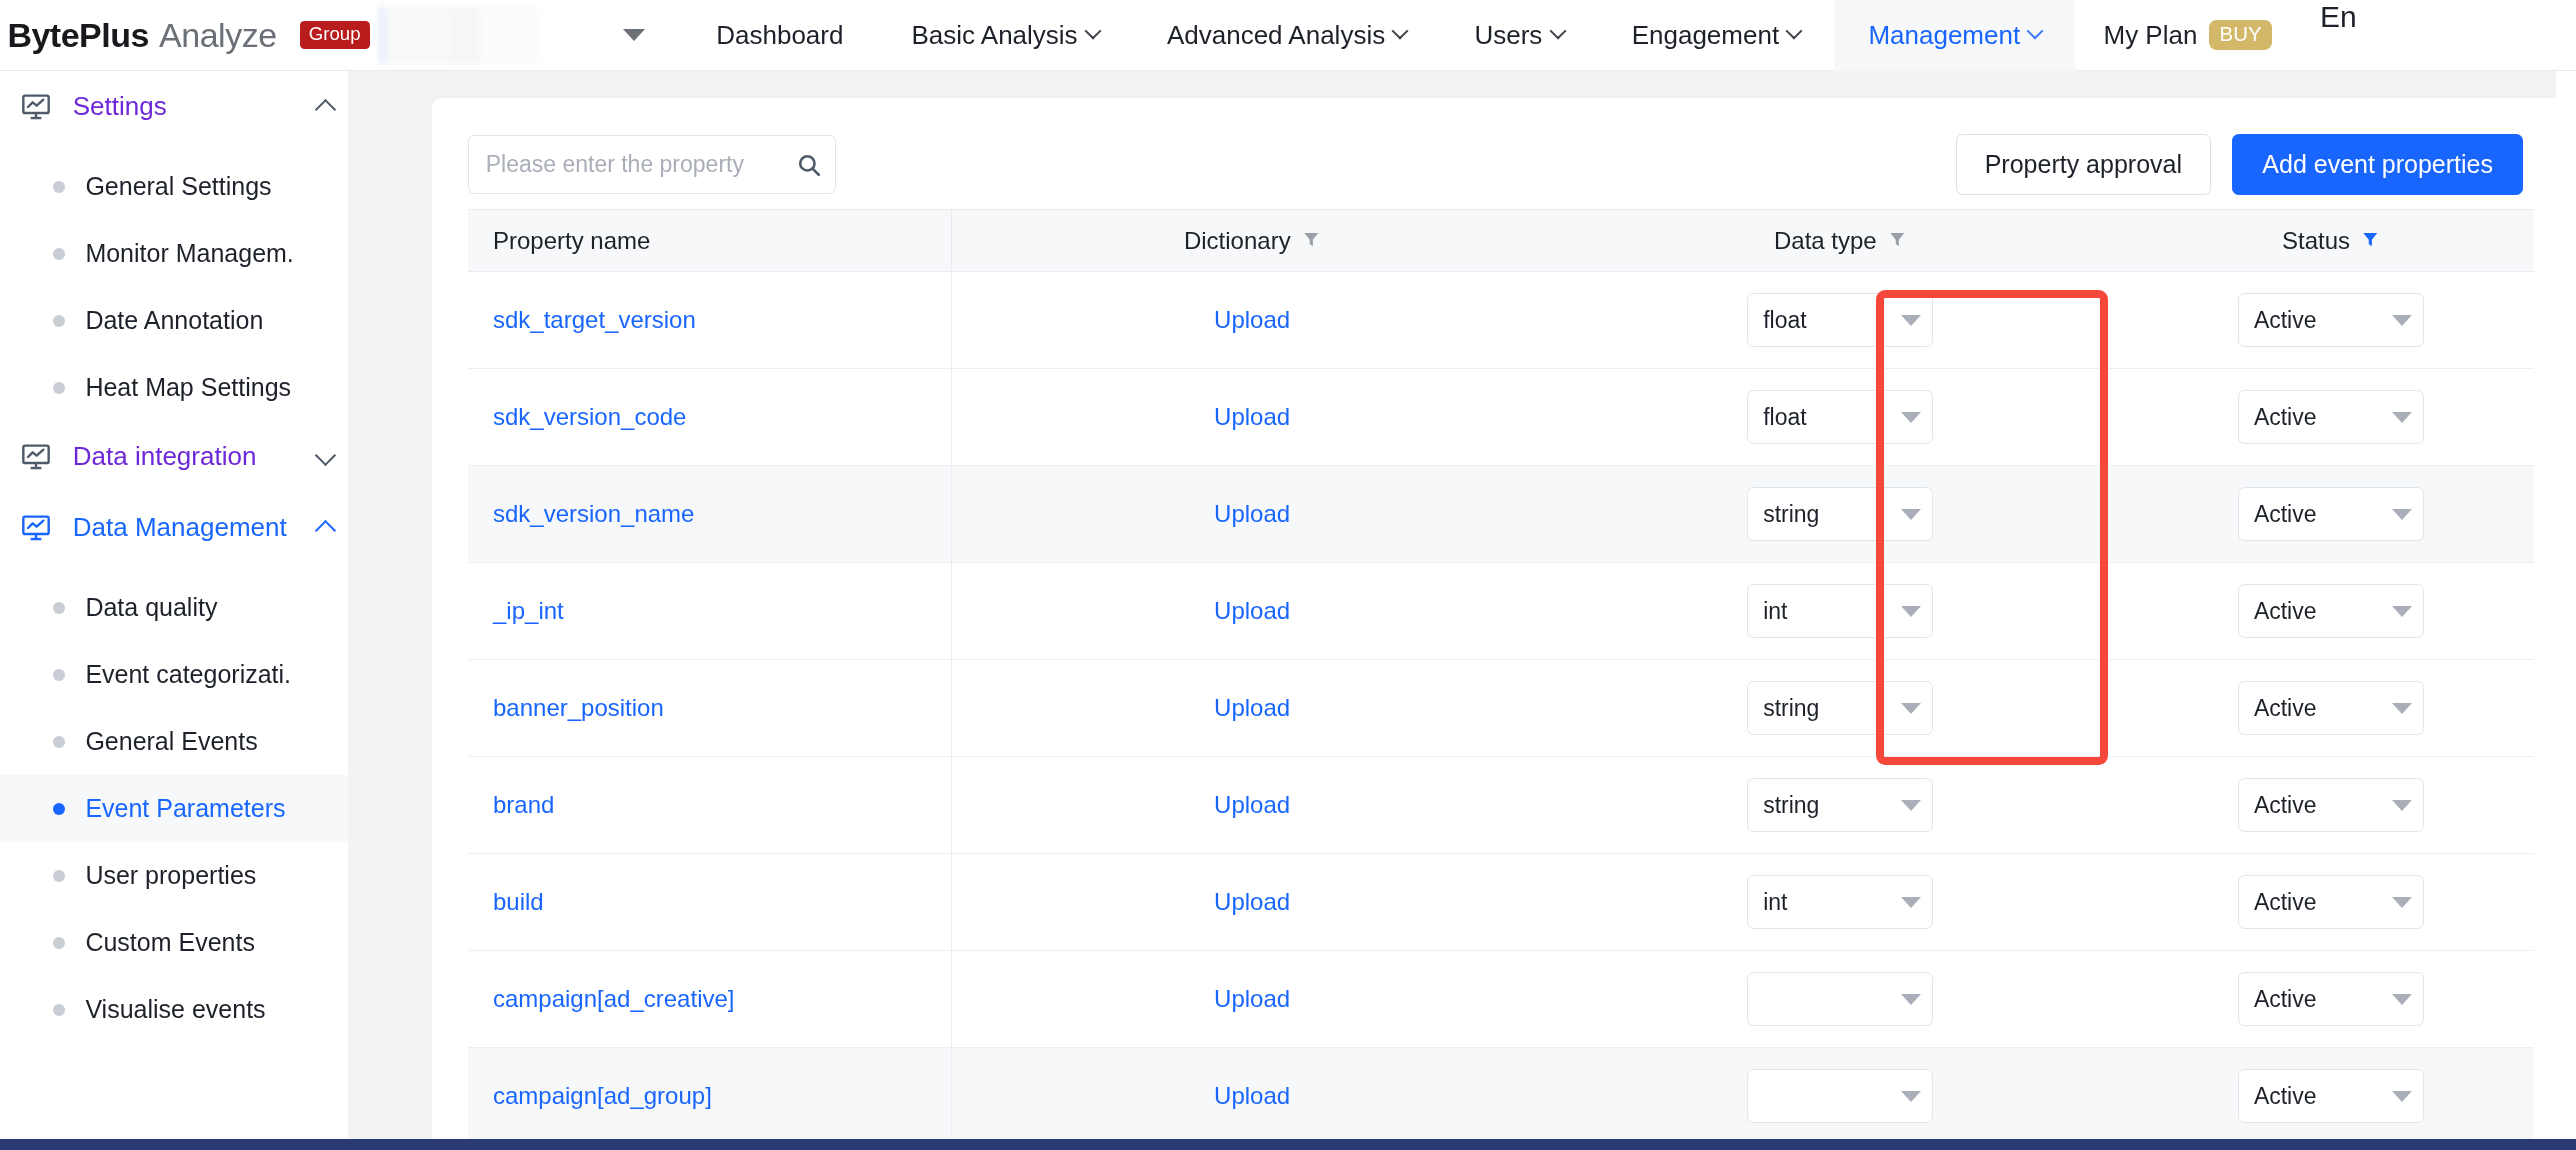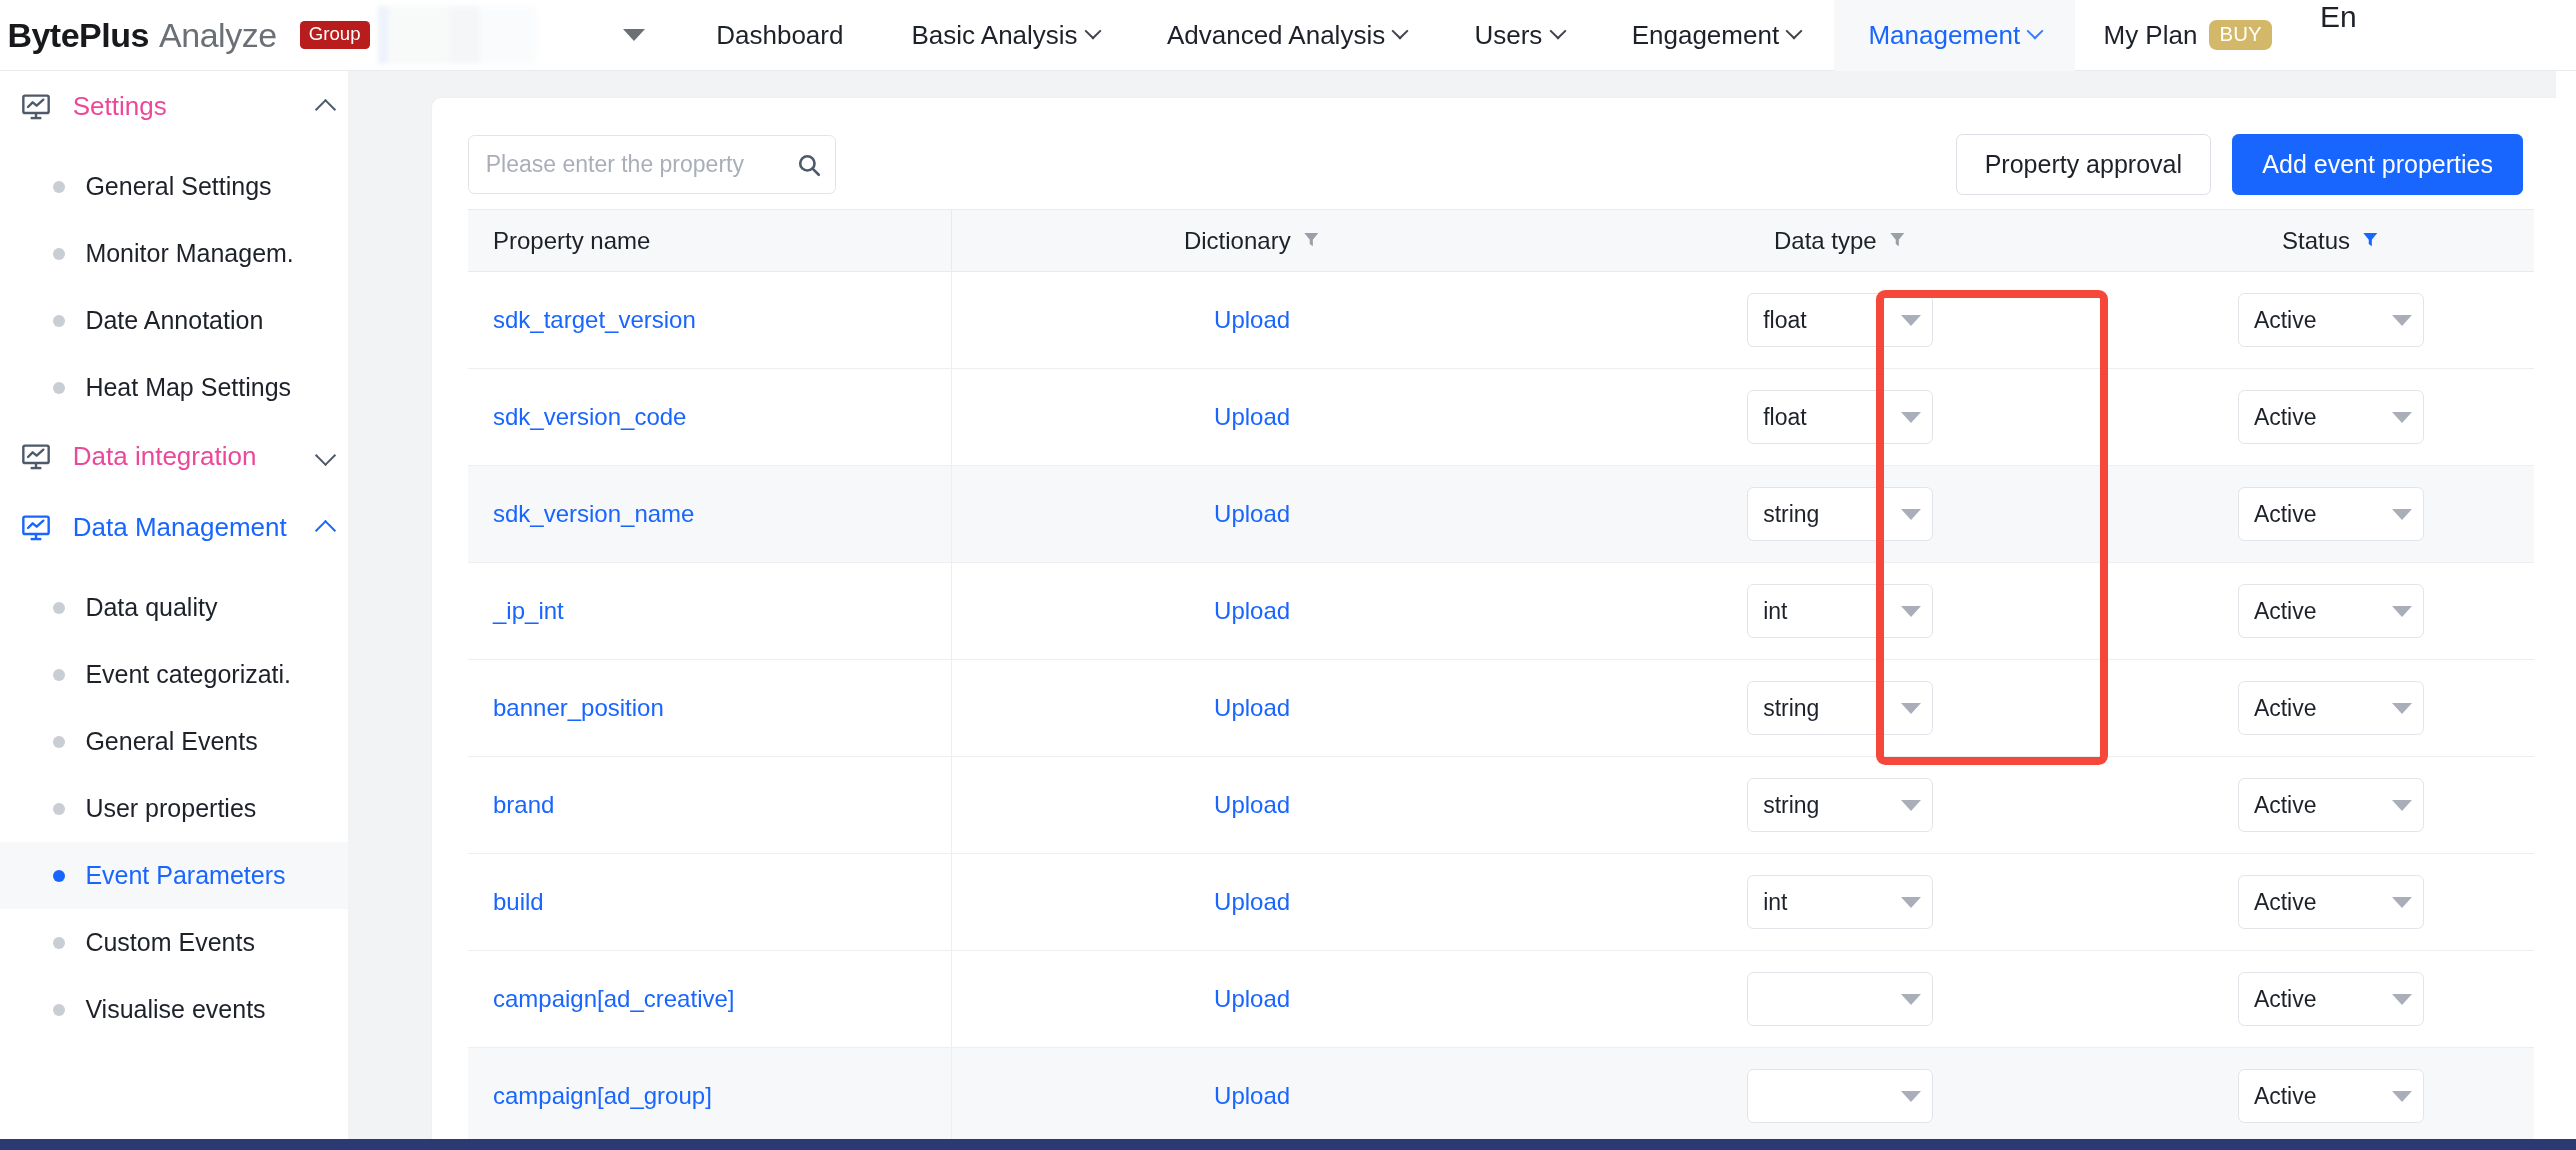--- a/index.html
+++ b/index.html
@@ -82,21 +82,21 @@
     background: #ffffff;
     border-right: 0.9px solid #eceef1;
     overflow: hidden;
   }
   .side-group {
     display: flex; align-items: center;
     height: 71px; padding: 0 33px 0 20.4px;
     cursor: pointer;
   }
   .side-icon { width: 32px; height: 32px; flex: 0 0 32px; margin-right: 20.4px; }
-  .side-group-label { font-size: 26px; color: #ec4899; flex: 1; white-space: nowrap; }
+  .side-group-label { font-size: 26px; color: #6d28d9; flex: 1; white-space: nowrap; }
   .side-group.is-open-active .side-group-label { color: #1966ff; }
   .arrow {
     width: 15px; height: 15px;
     border-left: 2.8px solid #4e5969;
     border-top: 2.8px solid #4e5969;
     transform: rotate(45deg);
     margin-top: 6.5px;
   }
   .arrow.down { transform: rotate(-135deg); margin-top: -1.9px; }
   .arrow.blue { border-color: #1966ff; }
@@ -340,27 +340,27 @@
     <span class="side-item-label">Data quality</span>
   </div>
   <div class="side-item">
     <span class="dot"></span>
     <span class="side-item-label">Event categorizati.</span>
   </div>
   <div class="side-item">
     <span class="dot"></span>
     <span class="side-item-label">General Events</span>
   </div>
+  <div class="side-item selected">
+    <span class="dot"></span>
+    <span class="side-item-label">Event Parameters</span>
+  </div>
   <div class="side-item">
     <span class="dot"></span>
     <span class="side-item-label">User properties</span>
-  </div>
-  <div class="side-item selected">
-    <span class="dot"></span>
-    <span class="side-item-label">Event Parameters</span>
   </div>
   <div class="side-item">
     <span class="dot"></span>
     <span class="side-item-label">Custom Events</span>
   </div>
   <div class="side-item">
     <span class="dot"></span>
     <span class="side-item-label">Visualise events</span>
   </div>
   <div class="side-fade"></div>

